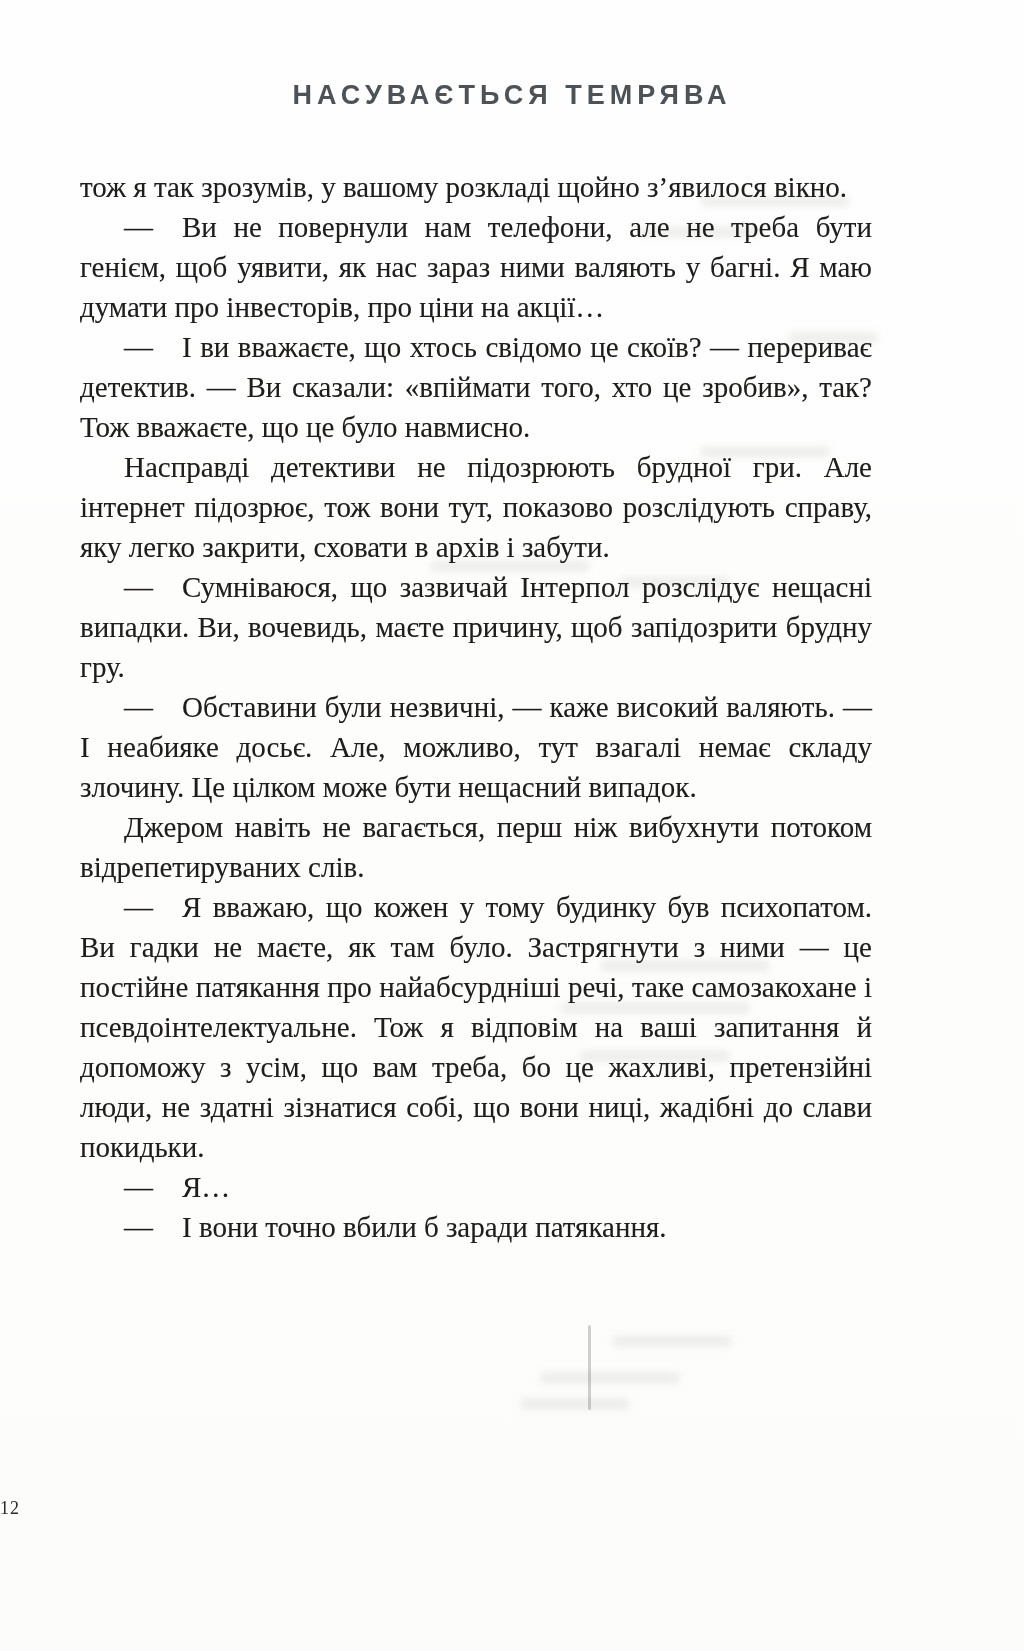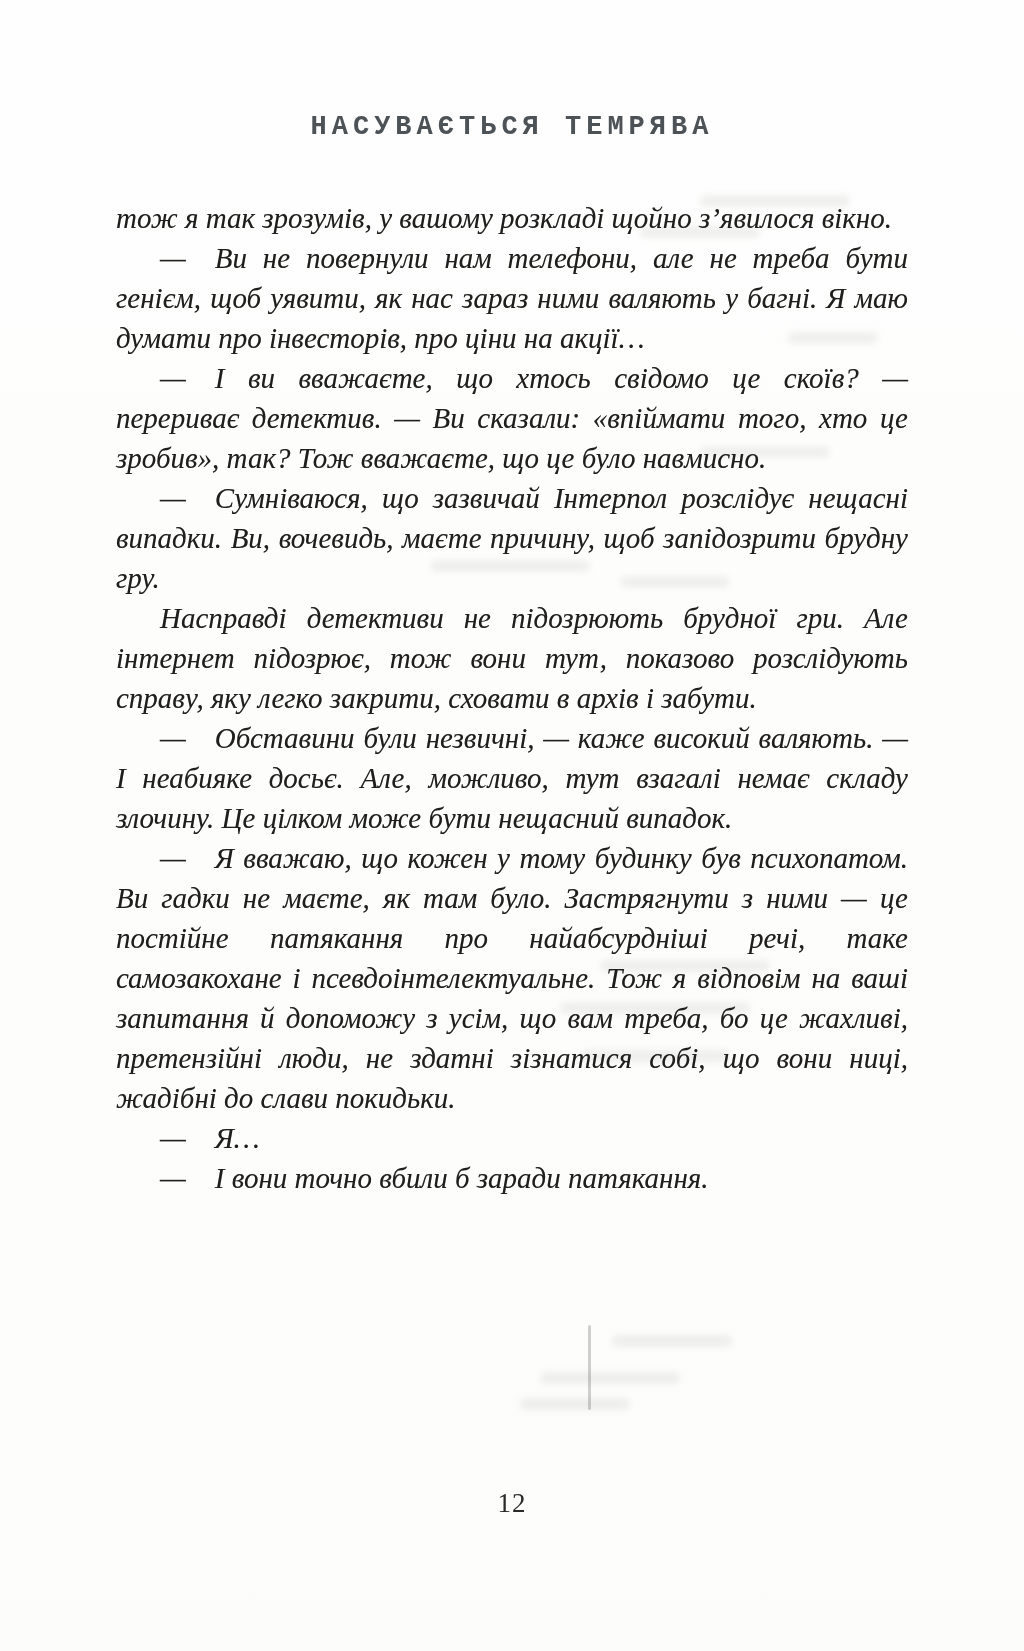--- a/index.html
+++ b/index.html
@@ -33,56 +33,54 @@
     position: absolute;
     width: 3px;
     background: rgba(90, 90, 88, 0.28);
     filter: blur(0.6px);
     border-radius: 2px;
   }
 
   .title {
     position: relative;
     z-index: 1;
-    padding-top: 112px;
+    padding-top: 80px;
     text-align: center;
-    font-family: Liberation Mono, monospace;
+    font-family: Liberation Sans, sans-serif;
     font-size: 27px;
     font-weight: 600;
     letter-spacing: 5px;
     color: #4d5257;
     text-transform: uppercase;
   }
 
   .content {
     position: relative;
     z-index: 1;
-    margin: 56px 112px 0 116px;
+    margin: 56px 112px 0 80px;
     width: 792px;
-    font-style: italic;
   }
 
   .content p {
     font-size: 29px;
     line-height: 40px;
     text-align: justify;
     color: #1f1e1d;
     text-shadow: 0 0 0.4px rgba(20, 20, 20, 0.35);
   }
 
   .content p.indent { text-indent: 44px; }
 
   .page-number {
     position: absolute;
     z-index: 1;
     bottom: 132px;
     left: 0;
     width: 100%;
-    text-align: center;
-    font-size: 27px;
+    font-size: 18px;
     color: #2a2927;
     letter-spacing: 1px;
   }
 </style>
 </head>
 <body>
 
 <div class="page">
 
   <div class="artifacts">
@@ -100,23 +98,24 @@
     <div class="smudge" style="top:1398px; left:520px; width:110px;"></div>
     <div class="vmark" style="top:1325px; left:588px; height:85px;"></div>
   </div>
 
   <h1 class="title">НАСУВАЄТЬСЯ ТЕМРЯВА</h1>
 
   <div class="content">
     <p>тож я так зрозумів, у вашому розкладі щойно з’явилося вікно.</p>
     <p class="indent">— Ви не повернули нам телефони, але не треба бути генієм, щоб уявити, як нас зараз ними валяють у багні. Я маю думати про інвесторів, про ціни на акції…</p>
     <p class="indent">— І ви вважаєте, що хтось свідомо це скоїв? — перериває детектив. — Ви сказали: «впіймати того, хто це зробив», так? Тож вважаєте, що це було навмисно.</p>
+    <p class="indent">Насправді детективи не підозрюють брудної гри. Але інтернет підозрює, тож вони тут, показово розслідують справу, яку легко закрити, сховати в архів і забути.</p>
     <p class="indent">— Сумніваюся, що зазвичай Інтерпол розслідує нещасні випадки. Ви, вочевидь, маєте причину, щоб запідозрити брудну гру.</p>
-    <p class="indent">Насправді детективи не підозрюють брудної гри. Але інтернет підозрює, тож вони тут, показово розслідують справу, яку легко закрити, сховати в архів і забути.</p>
     <p class="indent">— Обставини були незвичні, — каже високий валяють. — І неабияке досьє. Але, можливо, тут взагалі немає складу злочину. Це цілком може бути нещасний випадок.</p>
+    <p class="indent">Джером навіть не вагається, перш ніж вибухнути потоком відрепетируваних слів.</p>
     <p class="indent">— Я вважаю, що кожен у тому будинку був психопатом. Ви гадки не маєте, як там було. Застрягнути з ними — це постійне патякання про найабсурдніші речі, таке самозакохане і псевдоінтелектуальне. Тож я відповім на ваші запитання й допоможу з усім, що вам треба, бо це жахливі, претензійні люди, не здатні зізнатися собі, що вони ниці, жадібні до слави покидьки.</p>
     <p class="indent">— Я…</p>
     <p class="indent">— І вони точно вбили б заради патякання.</p>
   </div>
 
   <div class="page-number">12</div>
 
 </div>
 
 </body></html>

